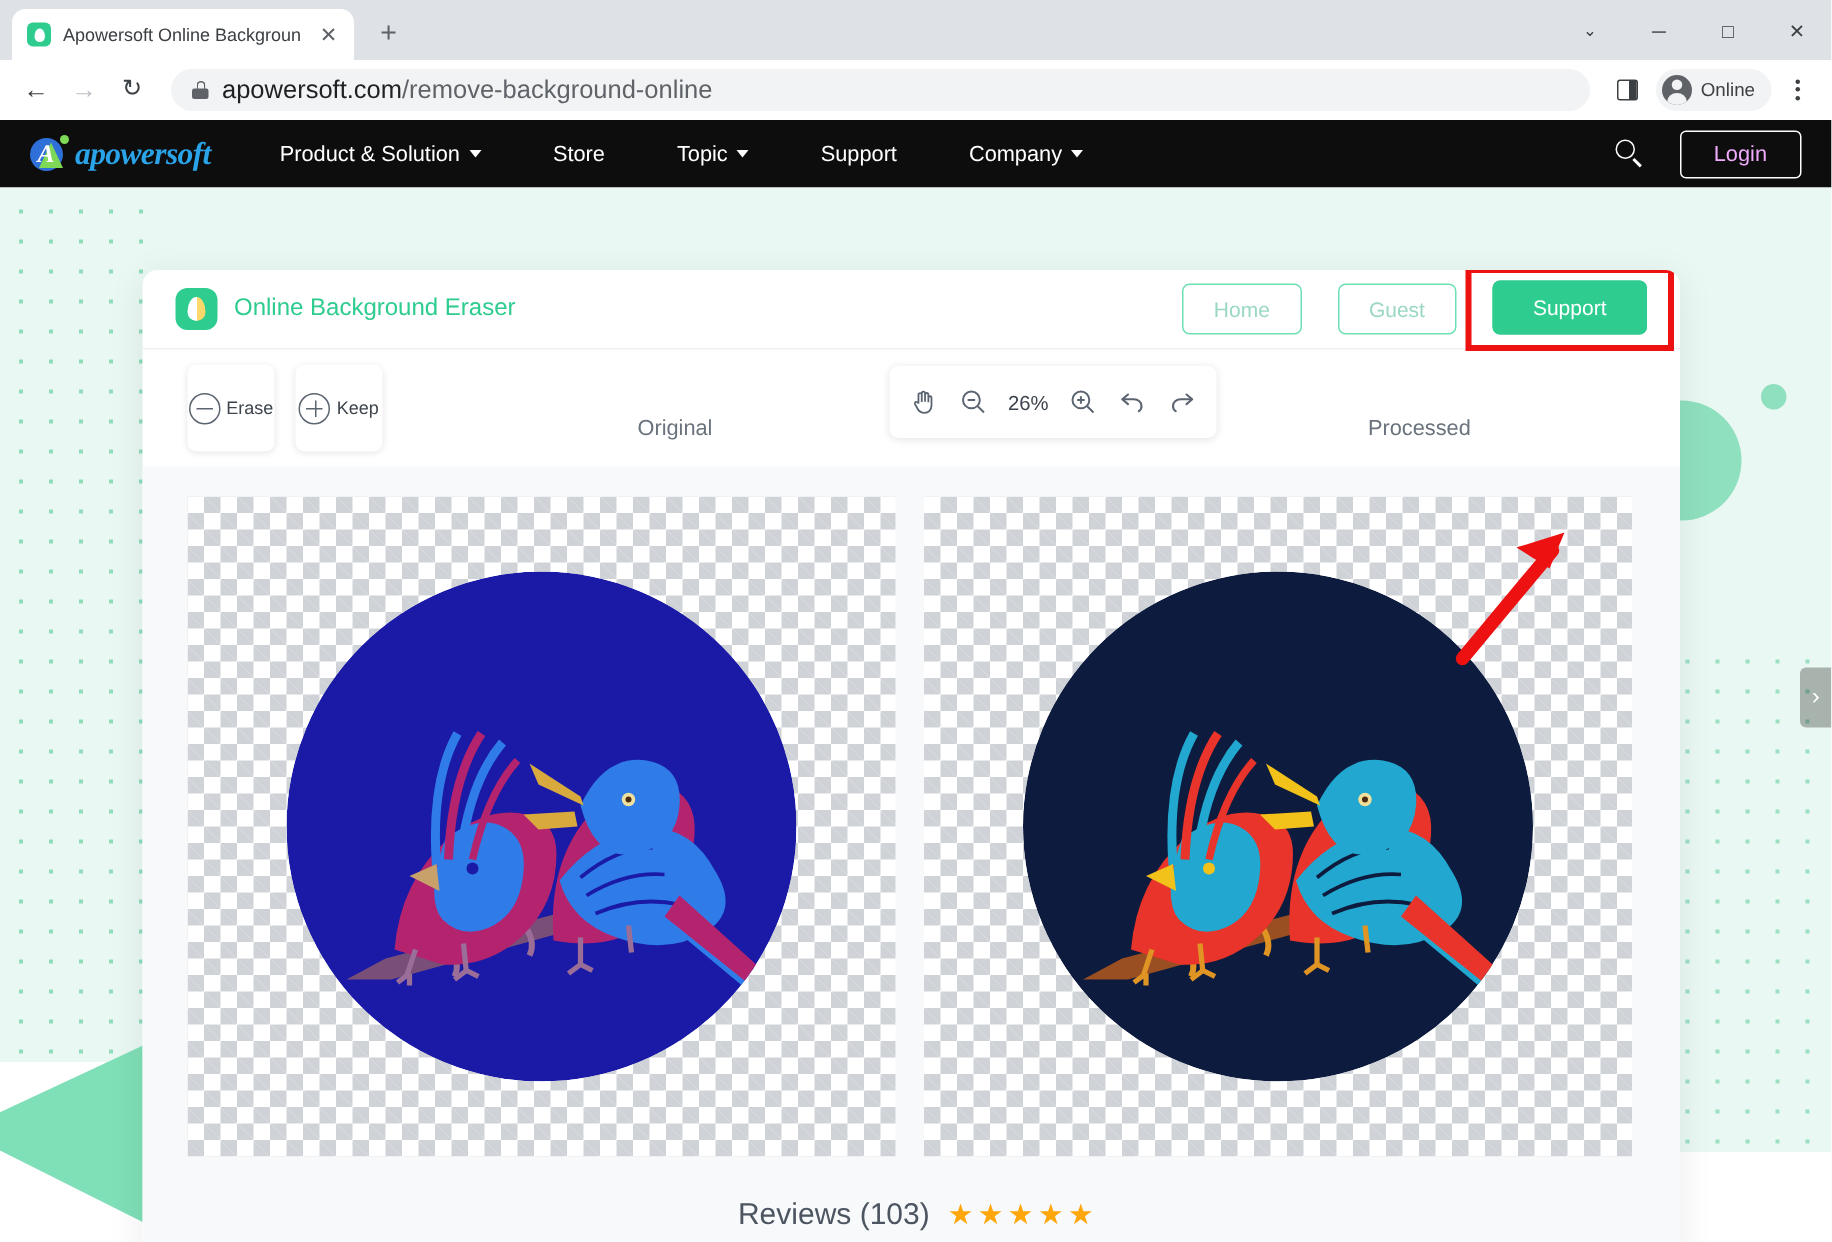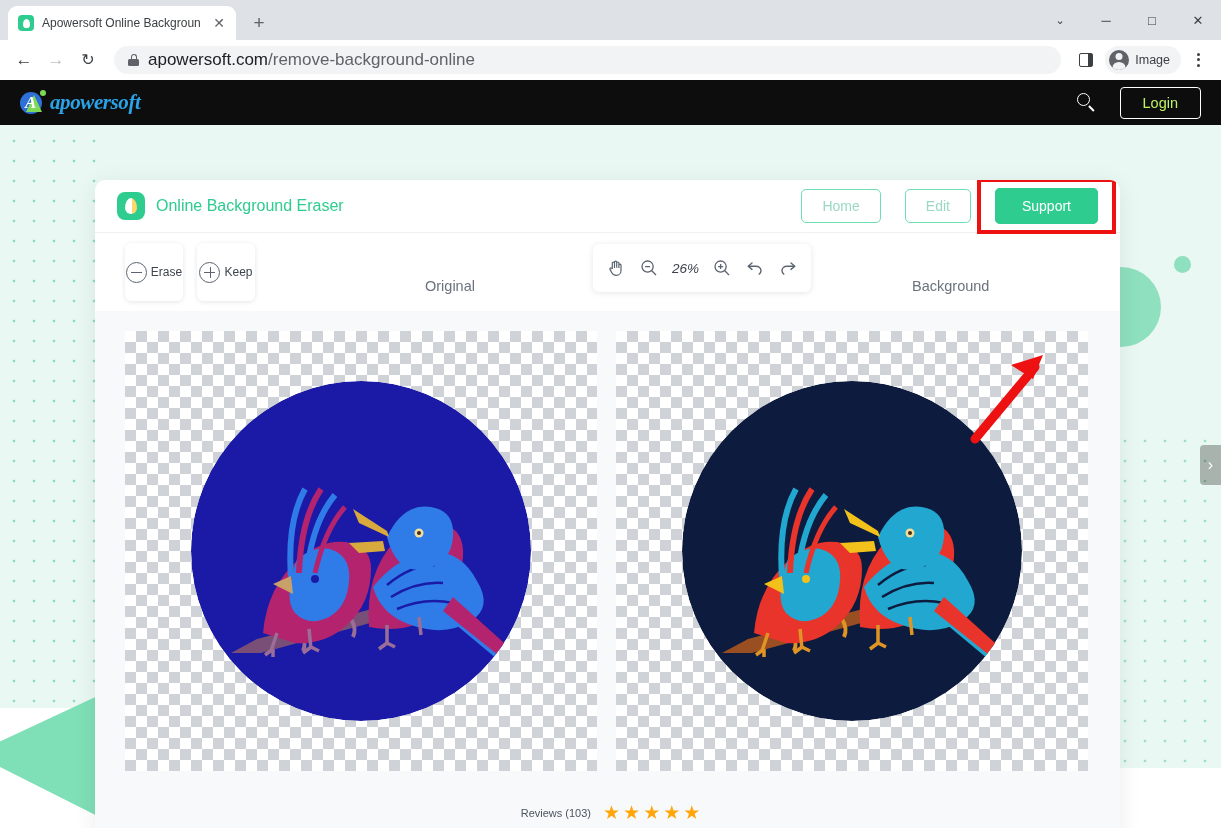--- a/index.html
+++ b/index.html
@@ -203,21 +203,21 @@
   .search-icon-wrap .ring {
     position: absolute; left: 1px; top: 1px; width: 13px; height: 13px;
     border: 1.8px solid #ffffff; border-radius: 50%;
   }
   .search-icon-wrap .handle {
     position: absolute; left: 13px; top: 13px; width: 7px; height: 1.8px;
     background: #ffffff; transform: rotate(45deg); transform-origin: left center;
   }
   .login-btn {
     border: 1px solid #ffffff; border-radius: 4px;
-    color: #bef264; font-size: 14.5px;
+    color: #f0abfc; font-size: 14.5px;
     padding: 7px 22px;
   }
 
   
   .page-body {
     position: relative;
     height: 703px;
     background: #e9f8f2;
     overflow: hidden;
   }
@@ -348,21 +348,21 @@
   .zoom-bar {
     position: absolute; left: 498px; top: 11px;
     width: 218px; height: 48px;
     background: #ffffff; border-radius: 6px;
     box-shadow: 0 1px 6px rgba(0,0,0,.10);
     display: flex; align-items: center; justify-content: center;
     gap: 13px;
   }
   .zi { width: 20px; height: 20px; position: relative; color: #5b6470; }
   .zi svg { display: block; }
-  .zoom-val { font-size: 13.5px; color: #3d444d; font-style: italic; }
+  .zoom-val { font-size: 13.5px; color: #3d444d; }
 
   .canvas-area {
     position: absolute; left: 0; top: 131px; right: 0; bottom: 0;
     background: #f7f9fb;
     display: flex; gap: 0;
     padding: 20px 30px 38px 30px;
   }
   .canvas-pane { position: relative; flex: 1 1 0; }
   .checker {
     position: absolute; left: 0; top: 0; width: 472px; height: 440px;
@@ -393,21 +393,21 @@
   }
 
   
   .red-arrow { position: absolute; left: 965px; top: 222px; pointer-events: none; }
 
   
   .reviews {
     position: absolute; left: 0; right: 0; bottom: 6px;
     display: flex; align-items: center; justify-content: center; gap: 12px;
   }
-  .reviews-text { font-size: 11px; color: #4c5560; }
+  .reviews-text { font-size: 20px; color: #4c5560; }
   .stars { display: flex; gap: 3px; }
   .star { color: #ffa60b; font-size: 19px; line-height: 1; }
 </style>
 </head>
 <body>
 
 <div class="app-window">
 
   <div class="browser-tabstrip">
     <div class="tab">
@@ -436,40 +436,60 @@
           <span class="body"></span>
         </span>
       <span class="url-text"><span>apowersoft.com</span><span class="host">/remove-background-online</span></span>
     </div>
     <div class="tb-right">
       <div class="sidepanel-icon">
           <span class="sq"></span>
         </div>
       <div class="profile-chip">
         <span class="avatar-circle"></span>
-        <span class="profile-name">Image</span>
+        <span class="profile-name">Online</span>
       </div>
       <div class="kebab">
           <i></i>
           <i></i>
           <i></i>
         </div>
     </div>
   </div>
 
   <div class="site-nav">
     <div class="brand">
       <span class="brand-mark">
         <span class="circ"></span>
           <span class="tri"></span>
           <span class="dot"></span>
         <span class="letA">A</span>
       </span>
       <span class="brand-text">apowersoft</span>
     </div>
+    <div class="nav-links">
+      <a class="nav-link">
+          <span>Product &amp; Solution</span>
+          <span class="caret"></span>
+        </a>
+      <a class="nav-link">
+          <span>Store</span>
+        </a>
+      <a class="nav-link">
+          <span>Topic</span>
+          <span class="caret"></span>
+        </a>
+      <a class="nav-link">
+          <span>Support</span>
+        </a>
+      <a class="nav-link">
+          <span>Company</span>
+          <span class="caret"></span>
+        </a>
+    </div>
     <div class="nav-right">
       <span class="search-icon-wrap">
           <span class="ring"></span>
           <span class="handle"></span>
         </span>
       <span class="login-btn">Login</span>
     </div>
   </div>
 
   <div class="page-body">
@@ -483,40 +503,40 @@
 
     <div class="editor-card">
 
       <div class="editor-head">
         <span class="app-icon">
             <span class="drop"></span>
           </span>
         <span class="app-title">Online Background Eraser</span>
         <div class="head-actions">
           <span class="pill">Home</span>
-          <span class="pill">Edit</span>
+          <span class="pill">Guest</span>
           <span class="download-wrap">
             <span class="pill primary">Support</span>
             <span class="hl-box"></span>
           </span>
         </div>
       </div>
 
       <div class="editor-toolbar">
         <div class="tool-btn">
           <span class="circ-icon"></span>
           <span class="tool-label">Erase</span>
         </div>
         <div class="tool-btn">
           <span class="circ-icon plus"></span>
           <span class="tool-label">Keep</span>
         </div>
 
         <span class="panel-label label-original">Original</span>
-        <span class="panel-label label-processed">Background</span>
+        <span class="panel-label label-processed">Processed</span>
 
         <div class="zoom-bar">
           <span class="zi">
             <svg width="20" height="20" viewBox="0 0 20 20" fill="none" stroke="#5b6470" stroke-width="1.2">
               <path d="M6.3 11V5.2a1.1 1.1 0 0 1 2.2 0V10M8.5 9.8V4.2a1.1 1.1 0 0 1 2.2 0v5.6M10.7 9.8V5.1a1.1 1.1 0 0 1 2.2 0v5M12.9 9.5V7.2a1.05 1.05 0 0 1 2.1 0v5.2c0 2.9-2 4.9-4.6 4.9-2.4 0-3.7-1-4.6-2.6L4 11.4c-.4-.8.3-1.7 1.2-1.4.4.1.7.4 1.1 1.1"></path>
             </svg>
           </span>
           <span class="zi">
             <svg width="20" height="20" viewBox="0 0 20 20" fill="none" stroke="#5b6470" stroke-width="1.3">
               <circle cx="8.6" cy="8.6" r="5.6"></circle>

